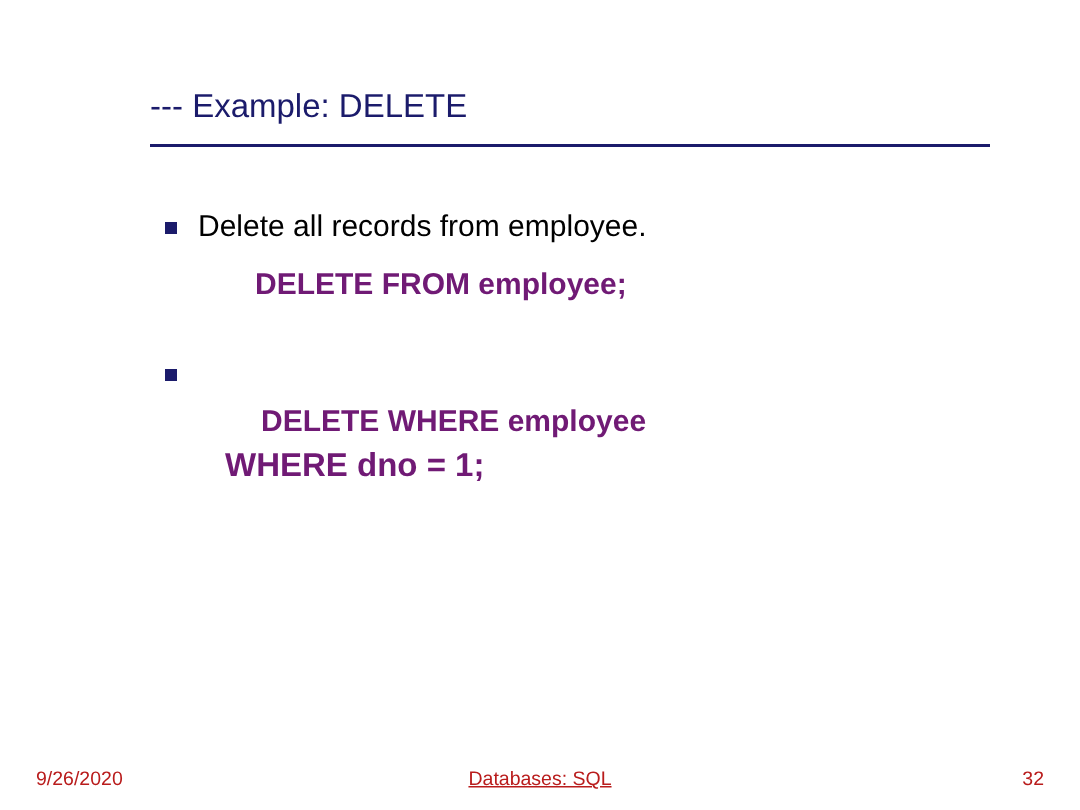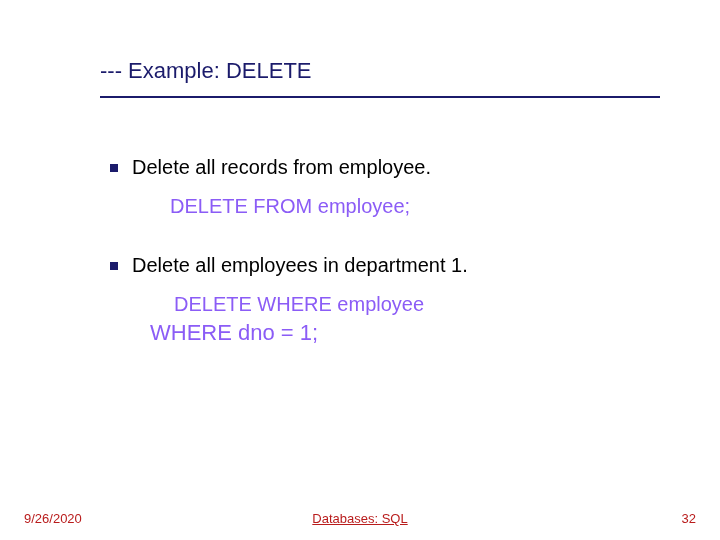--- a/index.html
+++ b/index.html
@@ -1,25 +1,25 @@
 <!DOCTYPE html>
 <html><head>
 <meta charset="utf-8">
 <style>
   * { margin: 0; padding: 0; box-sizing: border-box; }
   html, body { width: 720px; height: 540px; background: #fff; font-family: Verdana, Geneva, sans-serif; color: #000; }
   .slide { position: relative; width: 720px; height: 540px; }
   .title-wrap { position: absolute; left: 100px; top: 58px; }
   .title { font-size: 22px; font-weight: 400; color: #1b1b6b; letter-spacing: 0px; }
   .underline { position: absolute; left: 100px; top: 96px; width: 560px; height: 2px; background: #1b1b6b; }
-  .content { position: absolute; left: 110px; top: 156px; width: 560px; }
+  .content { position: absolute; left: 110px; top: 140px; width: 560px; }
   .bullet-row { display: flex; align-items: flex-start; margin-bottom: 14px; }
   .bullet { width: 8px; height: 8px; background: #1b1b6b; margin-top: 8px; margin-right: 14px; flex-shrink: 0; }
   .bullet-text { font-size: 20px; color: #000; }
-  .code-line { font-size: 20px; font-weight: 400; color: #8b5cf6; }
+  .code-line { font-size: 20px; font-weight: 700; color: #701a75; }
   .code-indent1 { margin-left: 60px; margin-top: 16px; margin-bottom: 36px; }
   .code-indent2 { margin-left: 64px; margin-top: 16px; margin-bottom: 0; }
   .code-indent3 { margin-left: 40px; margin-top: 4px; font-size: 22px; }
   .footer { position: absolute; left: 0; bottom: 14px; width: 720px; display: flex; justify-content: space-between; align-items: center; padding: 0 24px; font-size: 13px; color: #b91c1c; }
   .footer-left { }
   .footer-center { position: absolute; left: 50%; transform: translateX(-50%); text-decoration: underline; }
   .footer-right { }
 </style>
 </head>
 <body>
@@ -34,21 +34,20 @@
   <div class="content">
 
     <div class="bullet-row">
       <div class="bullet"></div>
       <div class="bullet-text">Delete all records from employee.</div>
     </div>
     <div class="code-line code-indent1">DELETE FROM employee;</div>
 
     <div class="bullet-row">
       <div class="bullet"></div>
-      <div class="bullet-text">Delete all employees in department 1.</div>
     </div>
     <div class="code-line code-indent2">DELETE WHERE employee</div>
     <div class="code-line code-indent3">WHERE dno = 1;</div>
 
   </div>
 
   <div class="footer">
     <div class="footer-left">9/26/2020</div>
     <div class="footer-center">Databases: SQL</div>
     <div class="footer-right">32</div>

